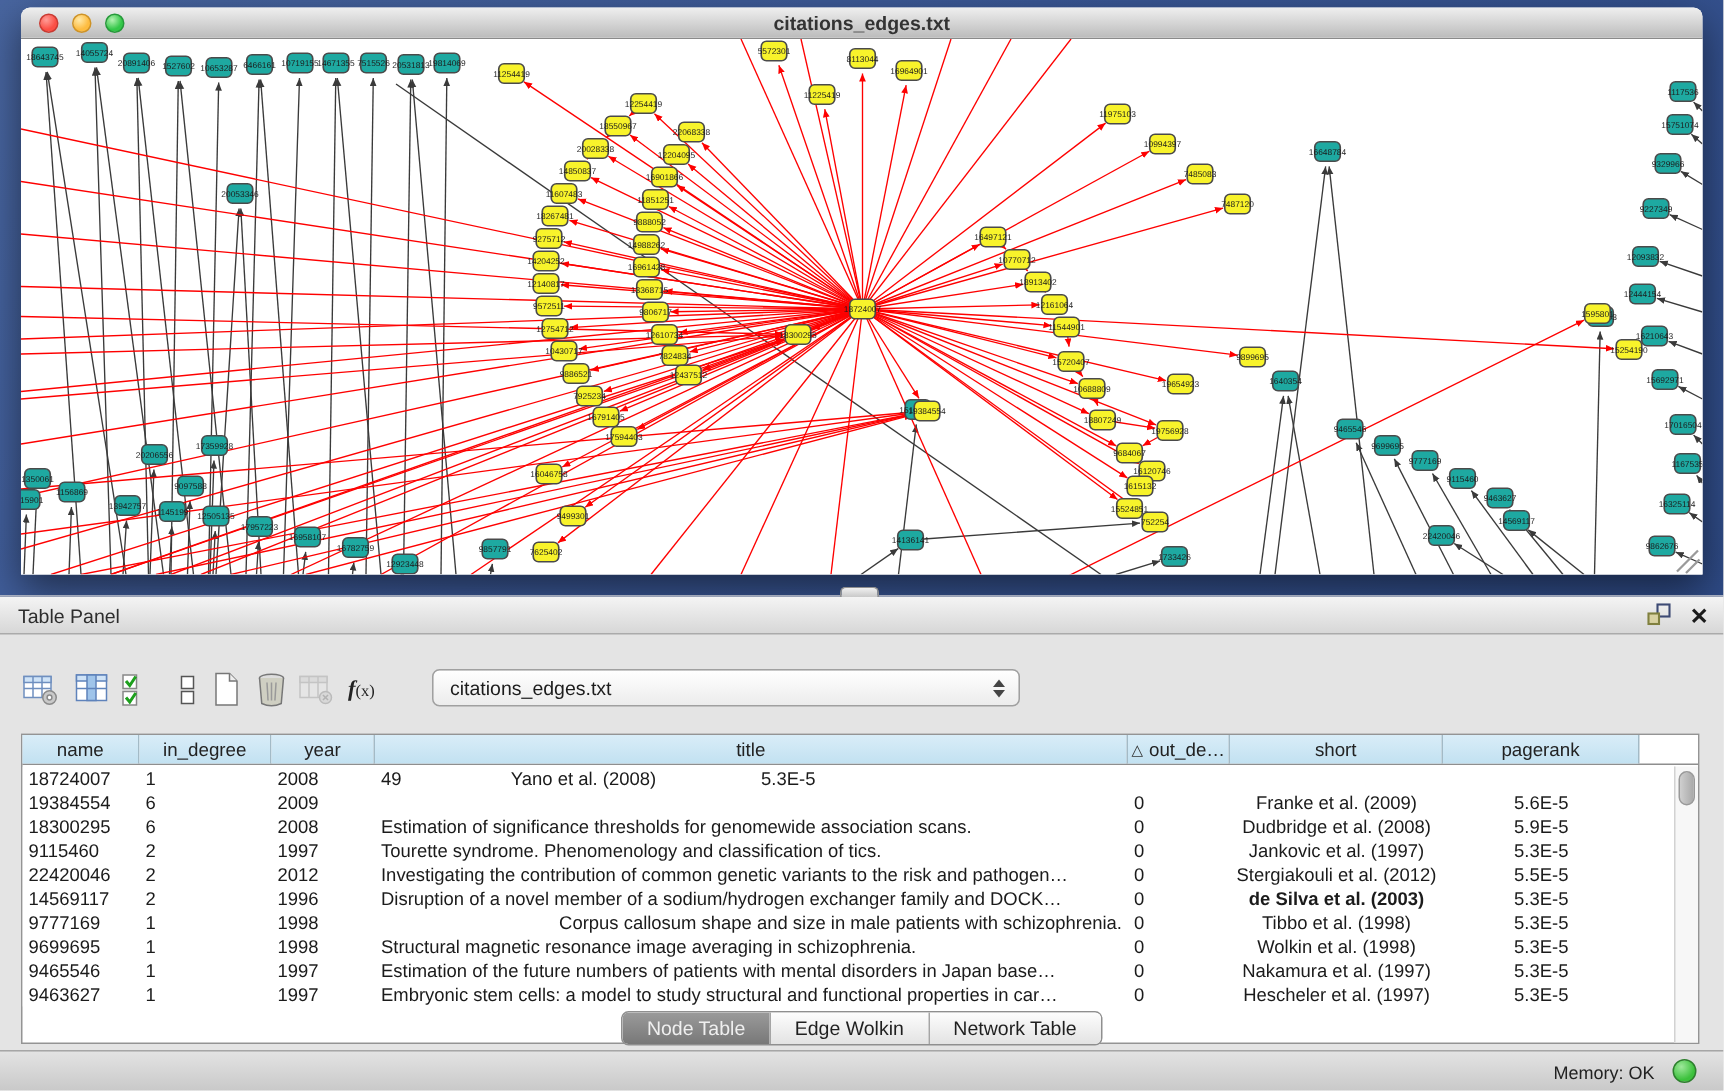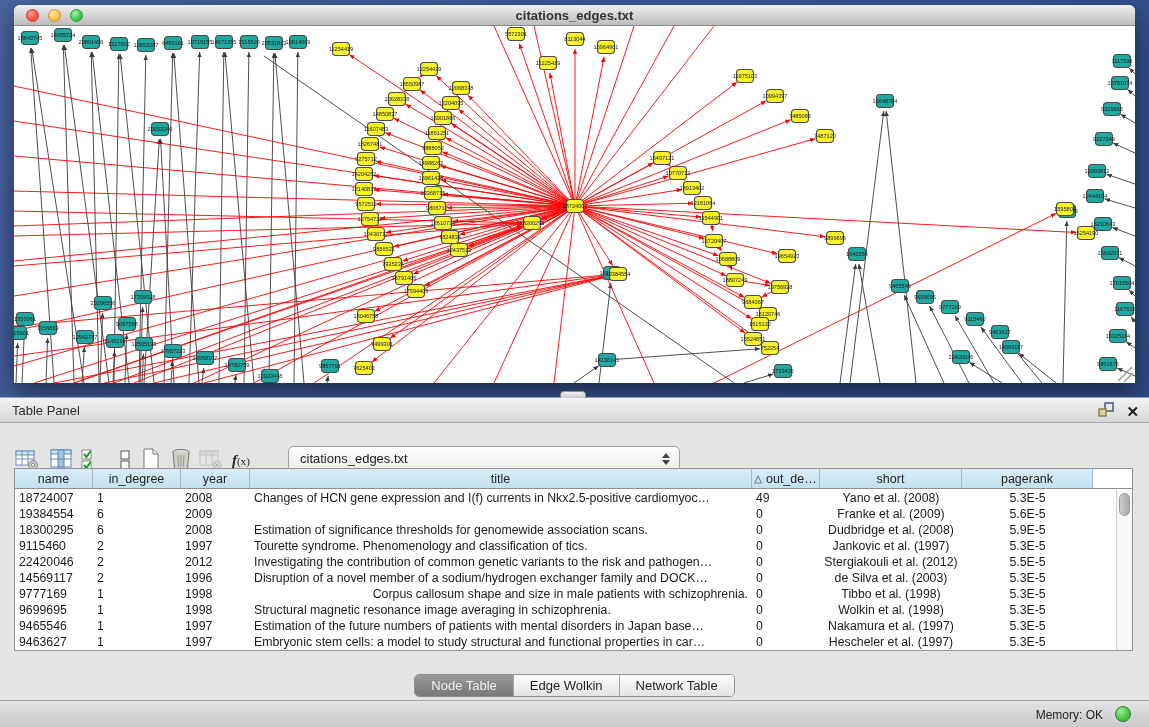--- a/index.html
+++ b/index.html
@@ -67,21 +67,21 @@
     position:absolute; left:288px; top:3px; width:392px; height:25px;
     background:linear-gradient(#ffffff,#ececec); border:1px solid #a0a0a0; border-radius:5px;
     display:flex; align-items:center;
   }
   .combo-text { padding-left:11px; font-size:13px; color:#1c1c1c; flex:1; }
   .combo-arrows { width:20px; display:flex; flex-direction:column; align-items:center; gap:2px; padding-right:6px; }
   .combo-arrows .up    { width:0;height:0;border-left:4px solid transparent;border-right:4px solid transparent;border-bottom:5px solid #444; }
   .combo-arrows .down  { width:0;height:0;border-left:4px solid transparent;border-right:4px solid transparent;border-top:5px solid #444; }
   
   .data-table {
-    position:absolute; left:14px; top:71px; width:1119px; height:183px;
+    position:absolute; left:14px; top:92px; width:1119px; height:207px;
     background:#ffffff; border:1px solid #949494;
   }
   .thead { display:flex; height:20px; border-bottom:1px solid #8e8e8e; }
   .th {
     background:linear-gradient(#d9edf8,#c2e1f1);
     border-right:1px solid #a3bac6; font-size:12.5px; color:#222;
     display:flex; align-items:center; justify-content:center; gap:4px;
     overflow:hidden; white-space:nowrap;
   }
   .th .sort-glyph { font-size:10px; color:#333; }
@@ -685,21 +685,20 @@
         </div>
         <div class="th" style="width: 131px;">
           <span>pagerank</span>
         </div>
       </div>
     <div class="tbody" id="tbody">
         <div class="tr">
           <div class="td" style="width: 78px; text-align: left;">18724007</div>
           <div class="td" style="width: 88px; text-align: left;">1</div>
           <div class="td" style="width: 69px; text-align: left;">2008</div>
-          <div class="td" style="width: 502px; text-align: left;">Changes of HCN gene expression and I(f) currents in Nkx2.5-positive cardiomyoc…</div>
           <div class="td" style="width: 68px; text-align: left;">49</div>
           <div class="td" style="width: 142px; text-align: center;">Yano et al. (2008)</div>
           <div class="td" style="width: 131px; text-align: center;">5.3E-5</div>
         </div>
         <div class="tr">
           <div class="td" style="width: 78px; text-align: left;">19384554</div>
           <div class="td" style="width: 88px; text-align: left;">6</div>
           <div class="td" style="width: 69px; text-align: left;">2009</div>
           <div class="td" style="width: 502px; text-align: left; margin-top: 22px;">Genome-wide association studies in ADHD.</div>
           <div class="td" style="width: 68px; text-align: left;">0</div>
@@ -732,21 +731,21 @@
           <div class="td" style="width: 68px; text-align: left;">0</div>
           <div class="td" style="width: 142px; text-align: center;">Stergiakouli et al. (2012)</div>
           <div class="td" style="width: 131px; text-align: center;">5.5E-5</div>
         </div>
         <div class="tr">
           <div class="td" style="width: 78px; text-align: left;">14569117</div>
           <div class="td" style="width: 88px; text-align: left;">2</div>
           <div class="td" style="width: 69px; text-align: left;">1996</div>
           <div class="td" style="width: 502px; text-align: left;">Disruption of a novel member of a sodium/hydrogen exchanger family and DOCK…</div>
           <div class="td" style="width: 68px; text-align: left;">0</div>
-          <div class="td" style="width: 142px; text-align: center;">de Silva et al. (2003)</div>
+          <div class="td" style="width: 142px; text-align: center; font-weight: bold;">de Silva et al. (2003)</div>
           <div class="td" style="width: 131px; text-align: center;">5.3E-5</div>
         </div>
         <div class="tr">
           <div class="td" style="width: 78px; text-align: left;">9777169</div>
           <div class="td" style="width: 88px; text-align: left;">1</div>
           <div class="td" style="width: 69px; text-align: left;">1998</div>
           <div class="td" style="width: 502px; text-align: right;">Corpus callosum shape and size in male patients with schizophrenia.</div>
           <div class="td" style="width: 68px; text-align: left;">0</div>
           <div class="td" style="width: 142px; text-align: center;">Tibbo et al. (1998)</div>
           <div class="td" style="width: 131px; text-align: center;">5.3E-5</div>

